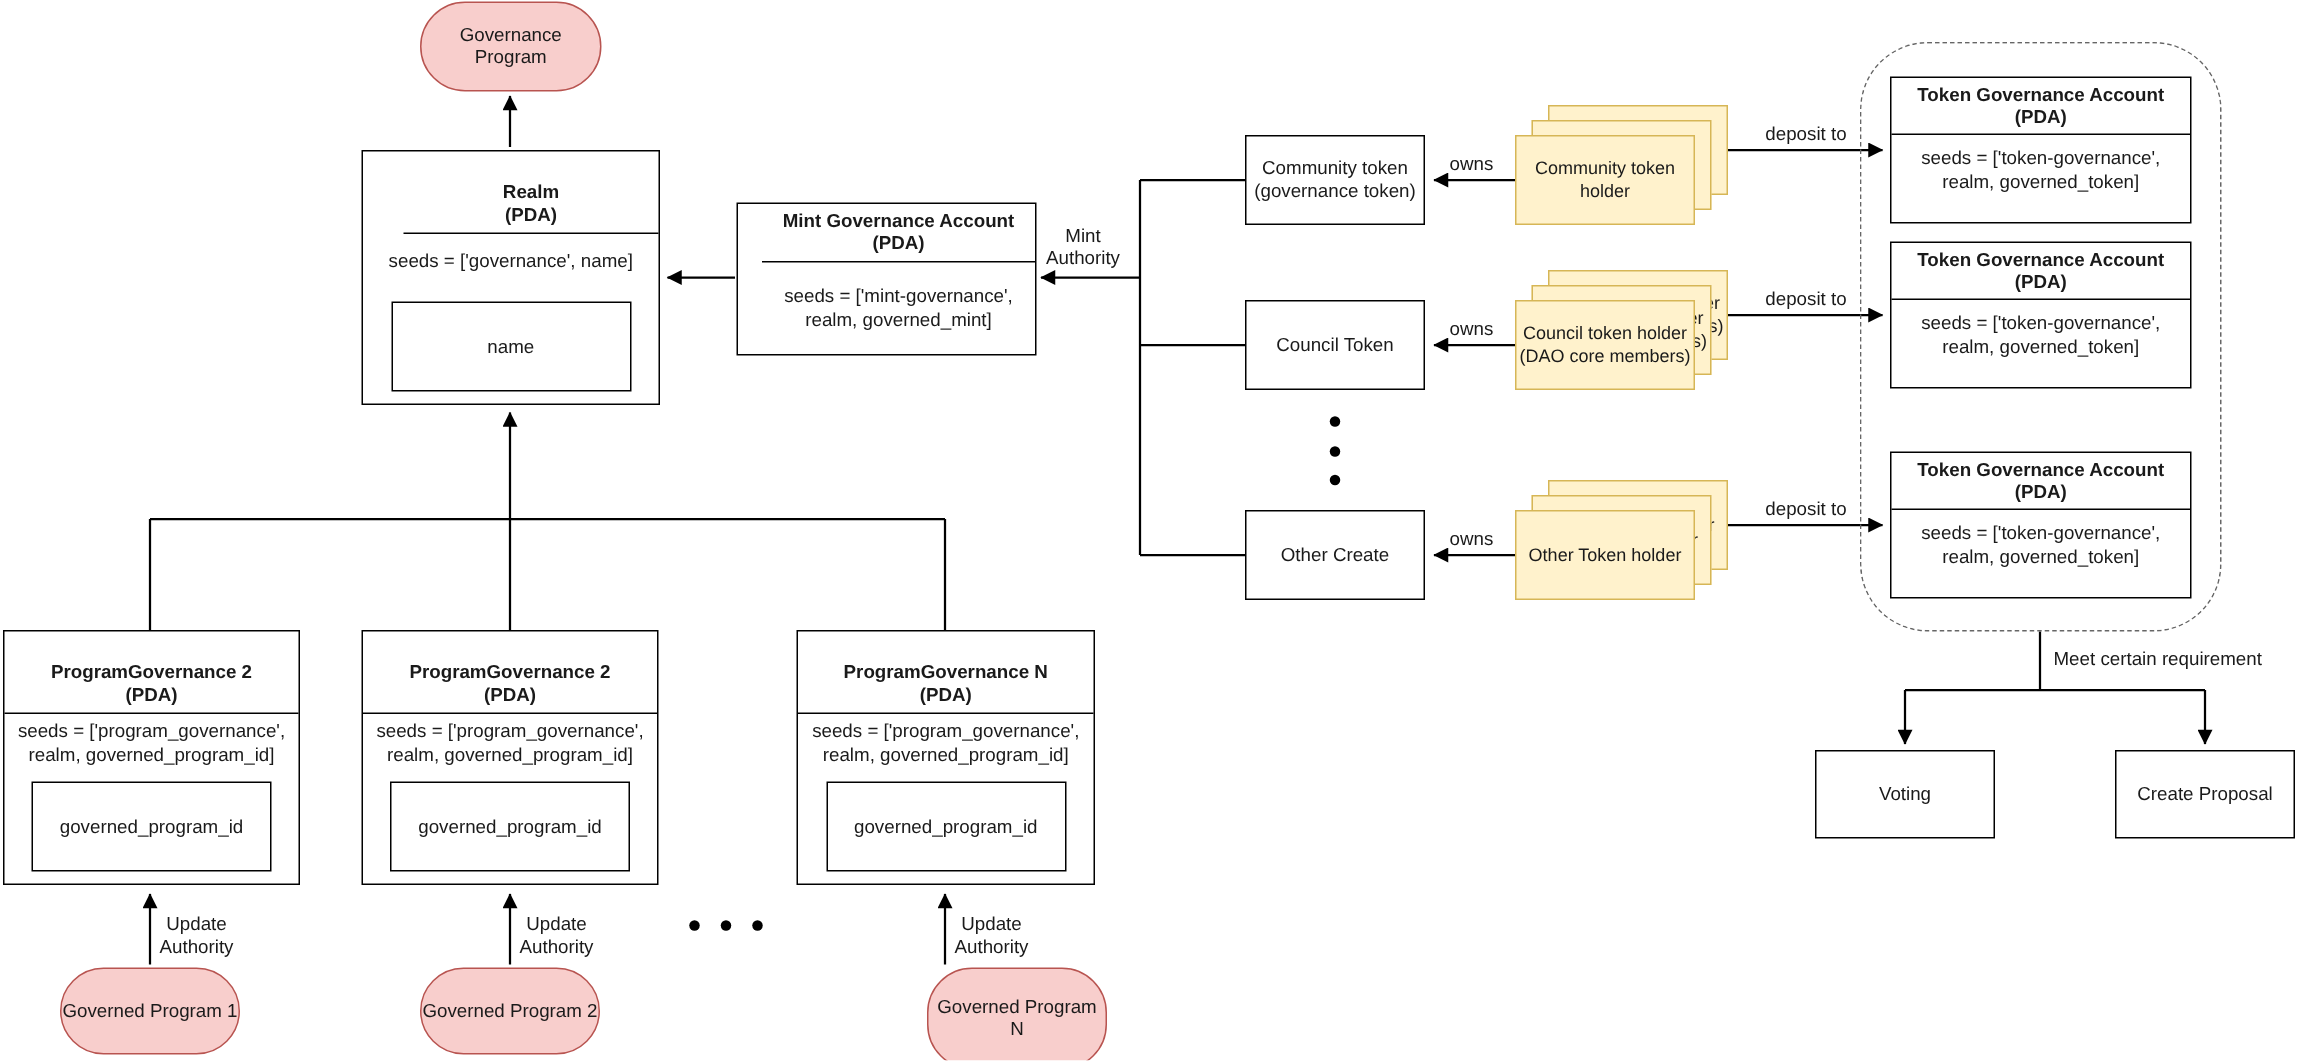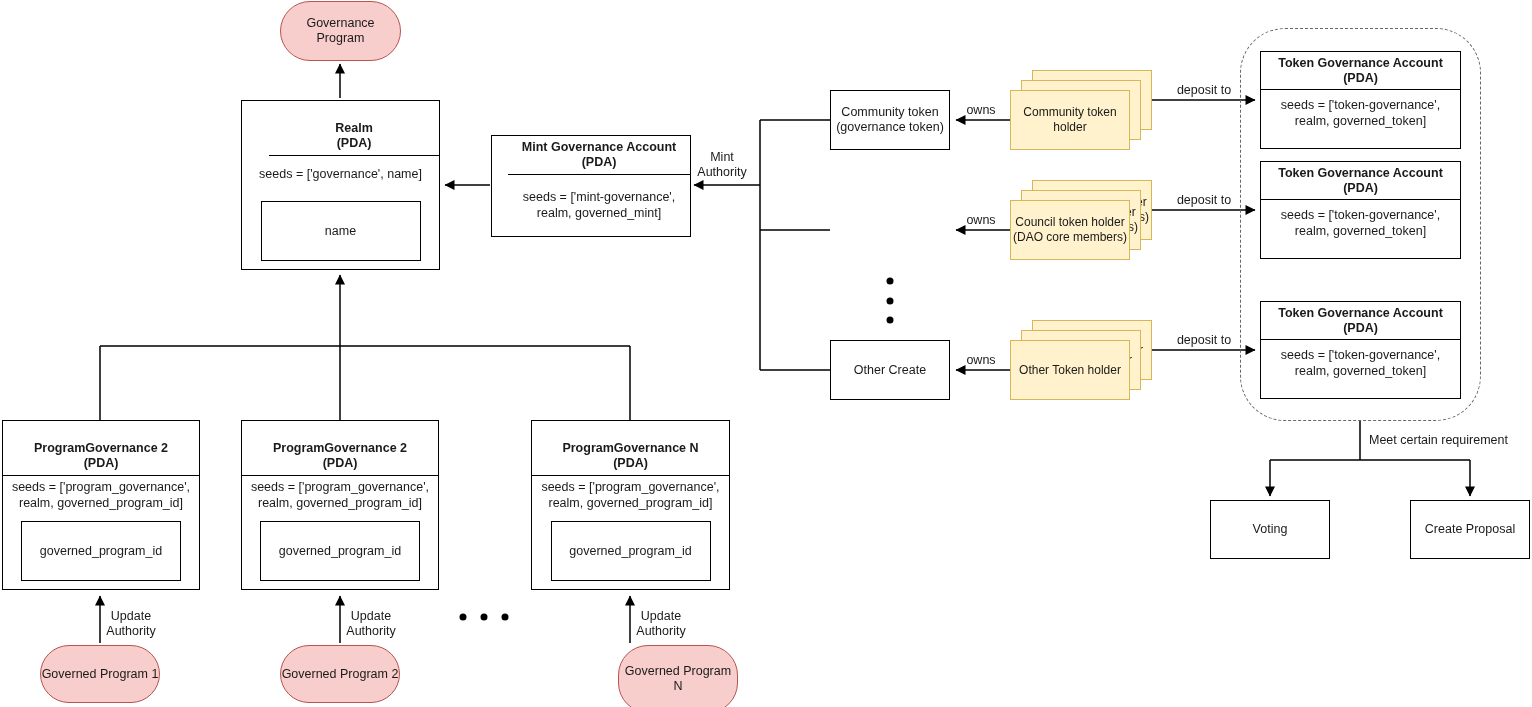--- a/index.html
+++ b/index.html
@@ -107,20 +107,21 @@
 
   <div class="node titled" style="left:491px; top:135px; width:200px; height:102px; display:flex; flex-direction:column;padding-left:16px;">
     <div class="node-header" style="height:39px; flex:0 0 auto;">Mint Governance Account
 (PDA)</div>
     <div class="node-body" style="flex:1 1 auto;">seeds = ['mint-governance',
 realm, governed_mint]</div>
   </div>
 
   <div class="node" style="left:830px; top:90px; width:120px; height:60px;">Community token
 (governance token)</div>
+  <div class="node" style="left:830px; top:200px; width:120px; height:60px;">Council Token</div>
   <div class="node" style="left:830px; top:340px; width:120px; height:60px;">Other Create</div>
 
   <div>
     <div class="card" style="left:1032px; top:70px;">Community token
 holder</div>
     <div class="card" style="left:1021px; top:80px;">Community token
 holder</div>
     <div class="card" style="left:1010px; top:90px;">Community token
 holder</div>
   </div>

